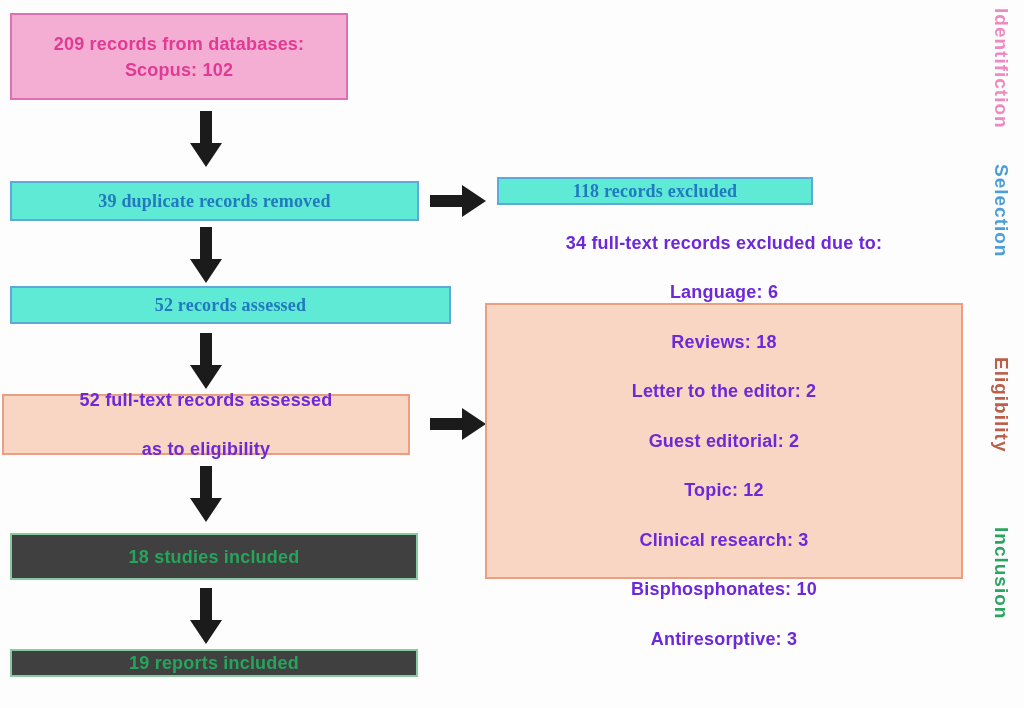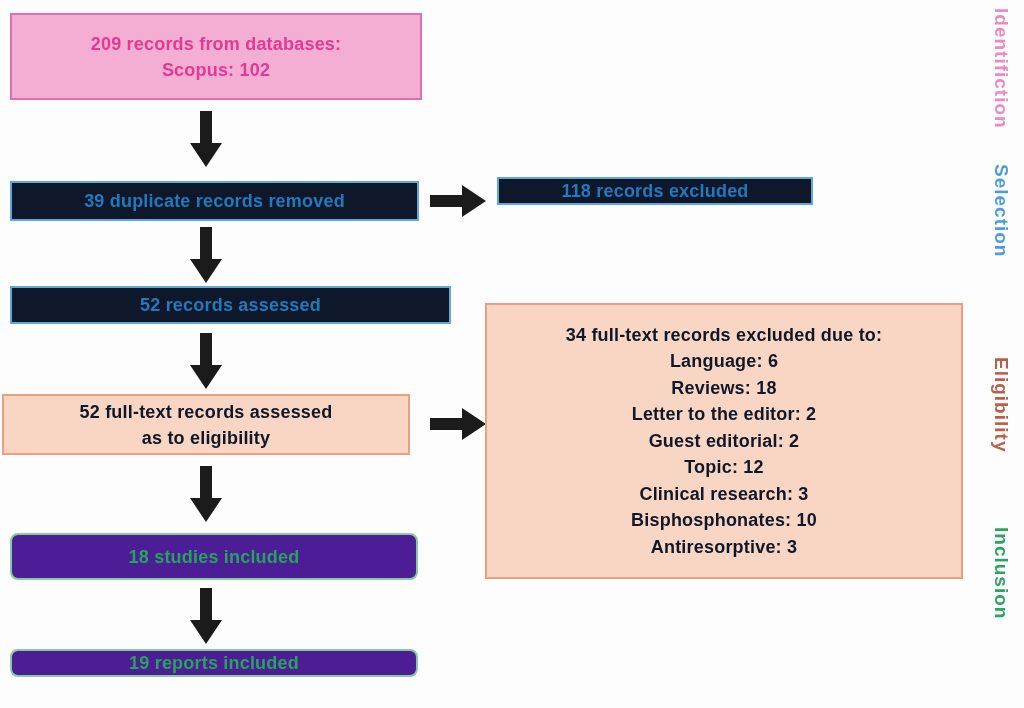--- a/index.html
+++ b/index.html
@@ -19,23 +19,23 @@
     display: flex;
     flex-direction: column;
     align-items: center;
     justify-content: center;
     text-align: center;
     font-size: 18px;
     line-height: 26px;
     letter-spacing: 0.2px;
   }
   .box-pink   { background: #f4aed3; border-color: #dd6fb2; color: #e03a94; }
-  .box-blue   { background: #0f172a; border-color: #5ea9da; color: #2179be; }
-  .box-peach  { background: #f9d6c3; border-color: #eb9e80; color: #0f172a; }
-  .box-green  { background: #4c1d95; border-color: #86ca9f; color: #25a45c; border-radius: 8px; }
+  .box-blue   { background: #5eead4; border-color: #5ea9da; color: #2179be; font-family: Liberation Serif, serif; }
+  .box-peach  { background: #f9d6c3; border-color: #eb9e80; color: #6d28d9; gap: 23px; }
+  .box-green  { background: #404040; border-color: #86ca9f; color: #25a45c; }
 
   .arrow { position: absolute; }
   .arrow svg { display: block; }
   .arrow path { fill: #1b1b1b; }
 
   .stage-label {
     position: absolute;
     left: 990px;
     writing-mode: vertical-rl;
     text-orientation: mixed;
@@ -46,21 +46,21 @@
   .stage-identification { color: #ec8ac1; }
   .stage-selection      { color: #4c9ed8; }
   .stage-eligibility    { color: #bb5f4a; }
   .stage-inclusion      { color: #2ca560; }
 </style>
 </head>
 <body>
 
 <div id="stage">
 
-  <div class="box box-pink" style="left:10px; top:13px; width:412px; height:87px;">
+  <div class="box box-pink" style="left:10px; top:13px; width:338px; height:87px;">
     <span>209 records from databases:</span>
     <span>Scopus: 102</span>
   </div>
 
   <div class="arrow" style="left:186px; top:111px;">
     <svg width="40" height="56" viewBox="0 0 40 56">
         <path d="M14 0 L26 0 L26 32 L36 32 L20 56 L4 32 L14 32 Z"></path>
       </svg>
   </div>
 

